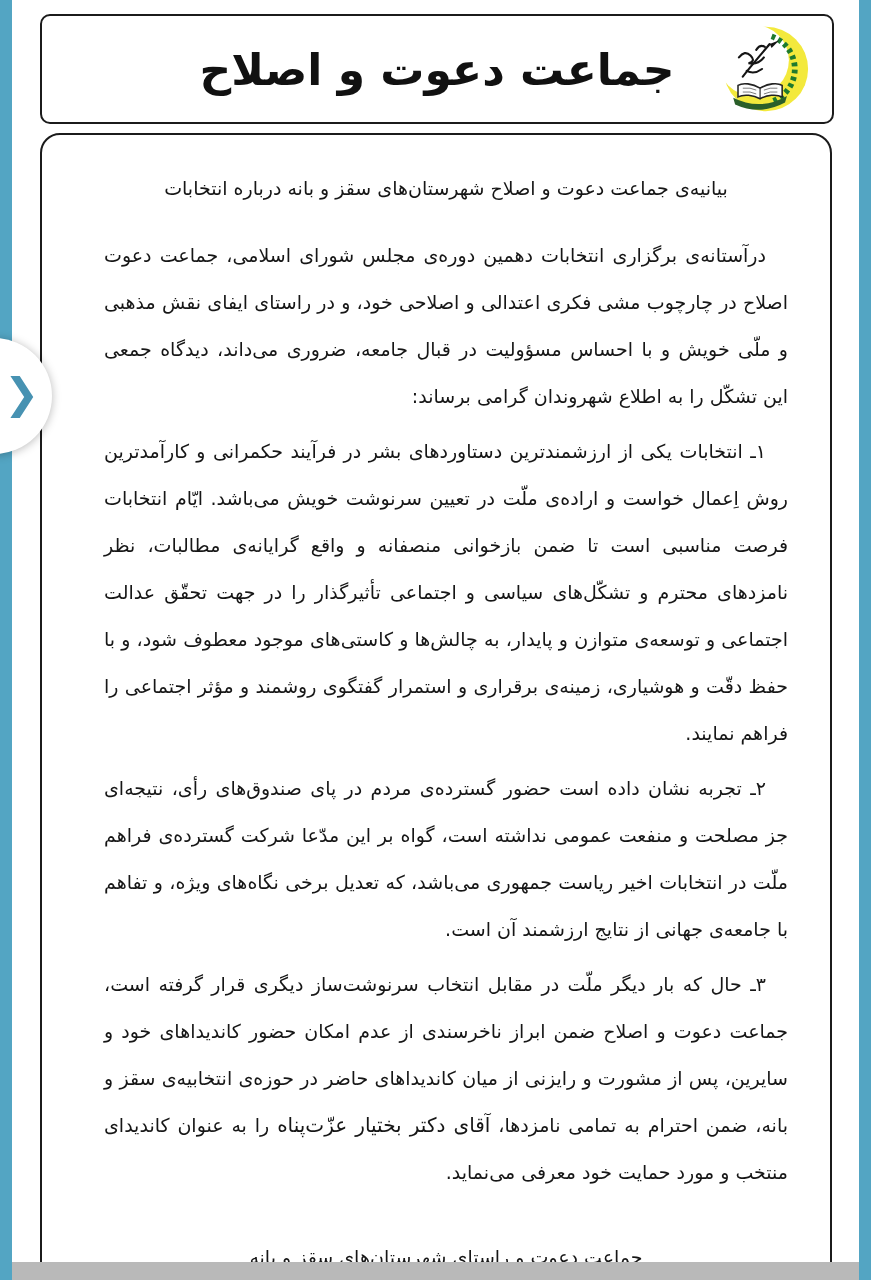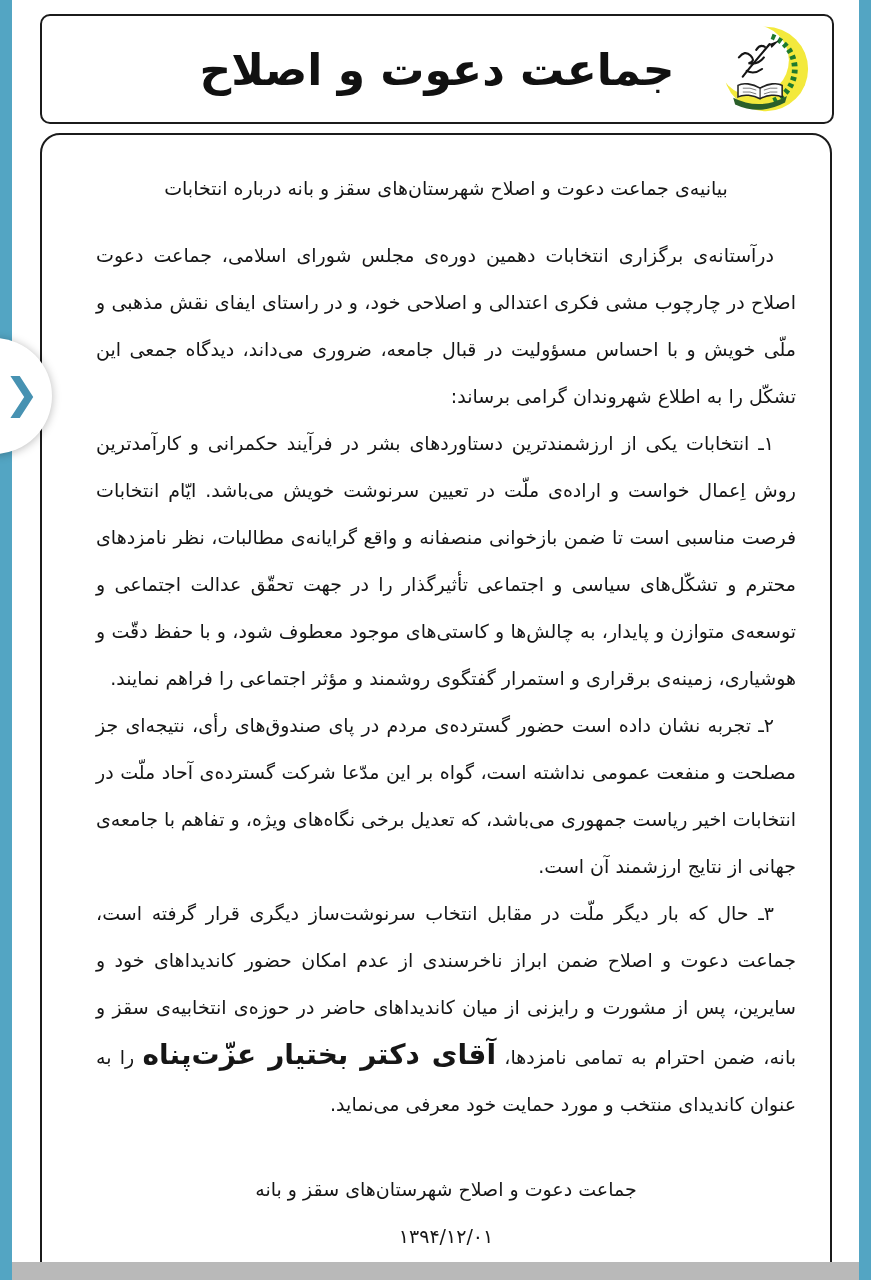--- a/index.html
+++ b/index.html
@@ -53,22 +53,22 @@
     box-sizing: border-box;
   }
   .doc-content {
     direction: rtl;
     padding: 30px 34px 0 54px;
     font-size: 19px; line-height: 47px;
     color: #161616;
     text-align: justify;
   }
   .doc-title { text-align: center; margin-bottom: 20px; }
-  .doc-content p { margin: 0; text-indent: 22px; }
-  .candidate { font-weight: 700; font-size: 28px; }
+  .doc-content p { margin: 8px; text-indent: 22px; }
+  .candidate { font-weight: 400; font-size: 20px; }
   .signature { text-align: center; margin-top: 38px; font-weight: 500; }
   .date { text-align: center; direction: rtl; }
 
   
   .nav-tab {
     position: absolute; left: -64px; top: 338px;
     width: 116px; height: 116px;
     background: #ffffff;
     border-radius: 50%;
     box-shadow: 0 1px 10px rgba(0,0,0,0.28);
@@ -120,20 +120,20 @@
     <span class="chevron">❯</span>
   </div>
 
   <div class="main-box">
     <div class="doc-content">
       <div class="doc-title">
         <div>بیانیه‌ی جماعت دعوت و اصلاح شهرستان‌های سقز و بانه درباره انتخابات</div>
       </div>
       <p>درآستانه‌ی برگزاری انتخابات دهمین دوره‌ی مجلس شورای اسلامی، جماعت دعوت اصلاح در چارچوب مشی فکری اعتدالی و اصلاحی خود، و در راستای ایفای نقش مذهبی و ملّی خویش و با احساس مسؤولیت در قبال جامعه، ضروری می‌داند، دیدگاه جمعی این تشکّل را به اطلاع شهروندان گرامی برساند:</p>
       <p>۱ـ انتخابات یکی از ارزشمندترین دستاوردهای بشر در فرآیند حکمرانی و کارآمدترین روش اِعمال خواست و اراده‌ی ملّت در تعیین سرنوشت خویش می‌باشد. ایّام انتخابات فرصت مناسبی است تا ضمن بازخوانی منصفانه و واقع گرایانه‌ی مطالبات، نظر نامزدهای محترم و تشکّل‌های سیاسی و اجتماعی تأثیرگذار را در جهت تحقّق عدالت اجتماعی و توسعه‌ی متوازن و پایدار، به چالش‌ها و کاستی‌های موجود معطوف شود، و با حفظ دقّت و هوشیاری، زمینه‌ی برقراری و استمرار گفتگوی روشمند و مؤثر اجتماعی را فراهم نمایند.</p>
-      <p>۲ـ تجربه نشان داده است حضور گسترده‌ی مردم در پای صندوق‌های رأی، نتیجه‌ای جز مصلحت و منفعت عمومی نداشته است، گواه بر این مدّعا شرکت گسترده‌ی آحاد ملّت در انتخابات اخیر ریاست جمهوری می‌باشد، که تعدیل برخی نگاه‌های ویژه، و تفاهم با جامعه‌ی جهانی از نتایج ارزشمند آن است.</p>
+      <p>۲ـ تجربه نشان داده است حضور گسترده‌ی مردم در پای صندوق‌های رأی، نتیجه‌ای جز مصلحت و منفعت عمومی نداشته است، گواه بر این مدّعا شرکت گسترده‌ی فراهم ملّت در انتخابات اخیر ریاست جمهوری می‌باشد، که تعدیل برخی نگاه‌های ویژه، و تفاهم با جامعه‌ی جهانی از نتایج ارزشمند آن است.</p>
       <p><span>۳ـ حال که بار دیگر ملّت در مقابل انتخاب سرنوشت‌ساز دیگری قرار گرفته است، جماعت دعوت و اصلاح ضمن ابراز ناخرسندی از عدم امکان حضور کاندیداهای خود و سایرین، پس از مشورت و رایزنی از میان کاندیداهای حاضر در حوزه‌ی انتخابیه‌ی سقز و بانه، ضمن احترام به تمامی نامزدها، </span><strong class="candidate">آقای دکتر بختیار عزّت‌پناه</strong><span> را به عنوان کاندیدای منتخب و مورد حمایت خود معرفی می‌نماید.</span></p>
-      <div class="signature">جماعت دعوت و اصلاح شهرستان‌های سقز و بانه</div>
+      <div class="signature">جماعت دعوت و راستای شهرستان‌های سقز و بانه</div>
       <div class="date">۱۳۹۴/۱۲/۰۱</div>
     </div>
   </div>
 
 </div>
 
 </body></html>

